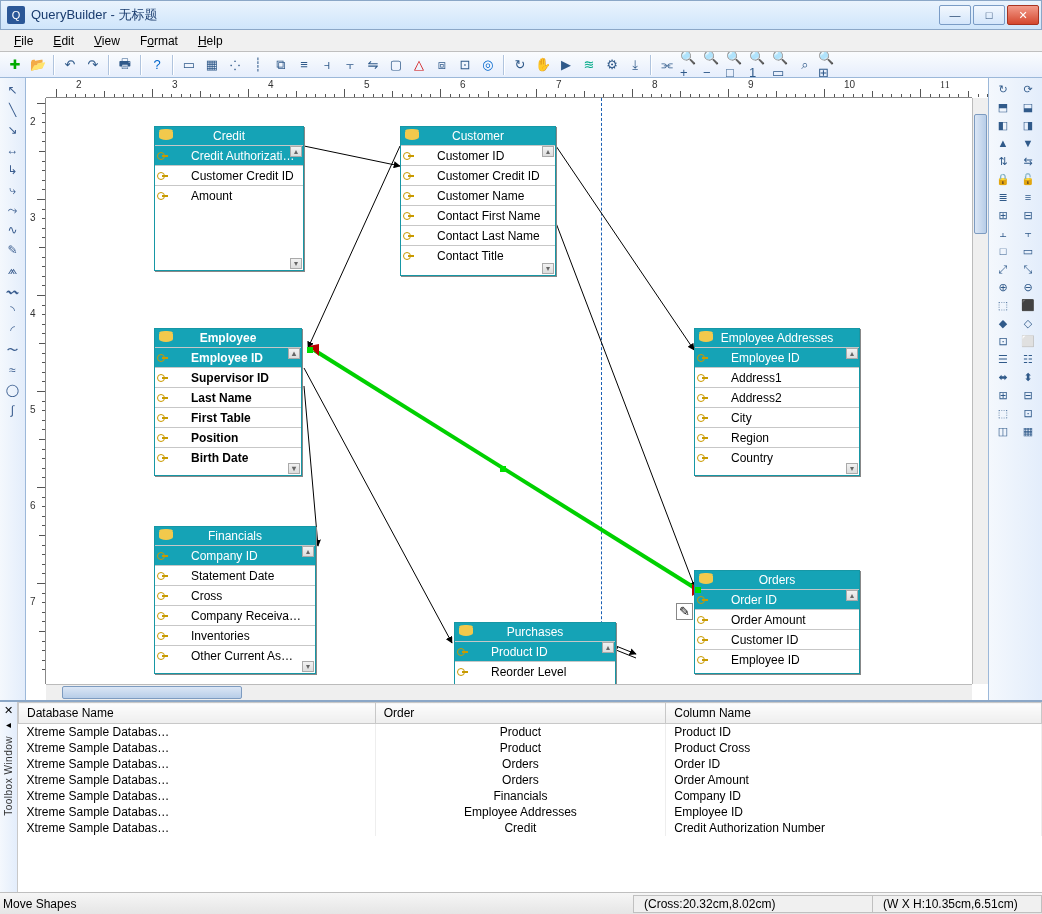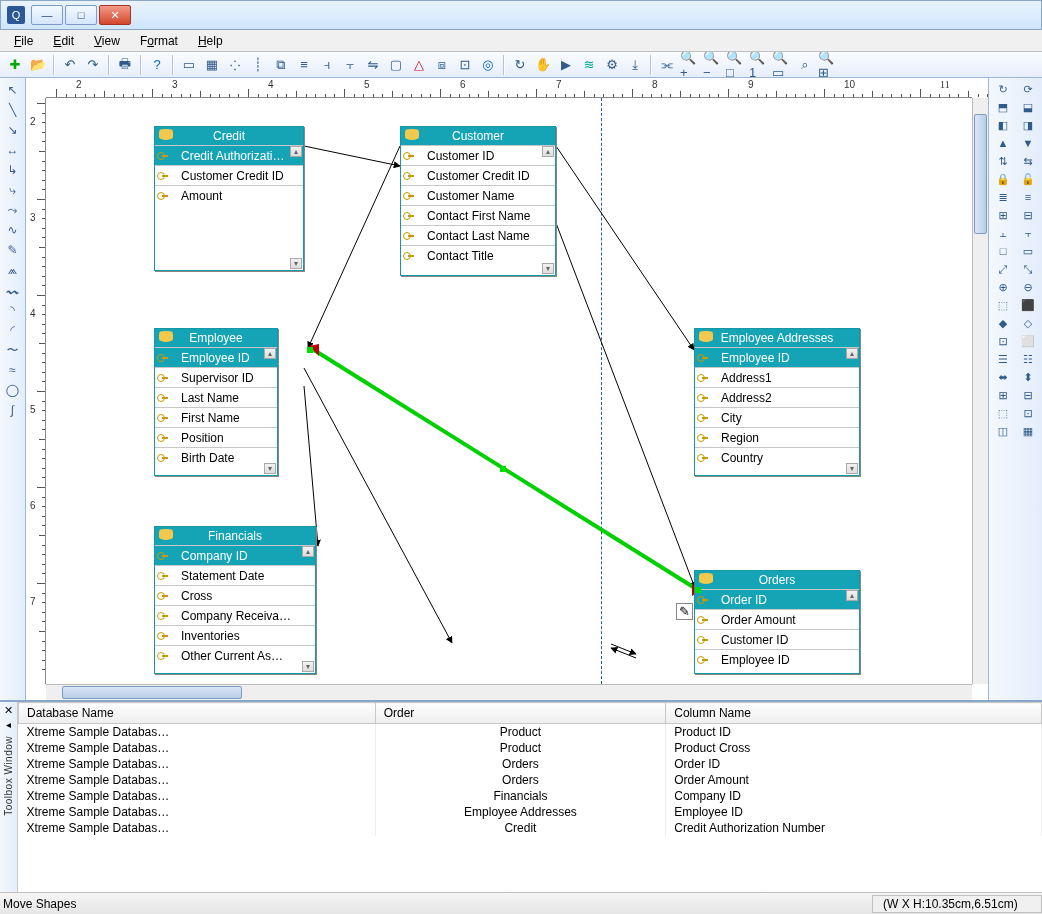--- a/index.html
+++ b/index.html
@@ -37,21 +37,21 @@
 .scroll-h { position: absolute; left: 20px; right: 16px; bottom: 0; height: 16px; background: #efefef; border-top: 1px solid #bbb; }
 .scroll-thumb-v { position: absolute; left: 1px; right: 1px; top: 16px; height: 120px; background: linear-gradient(to right,#dbe6f5,#b7cde8); border: 1px solid #7d9bc0; border-radius: 2px; }
 .scroll-thumb-h { position: absolute; top: 1px; bottom: 1px; left: 16px; width: 180px; background: linear-gradient(#dbe6f5,#b7cde8); border: 1px solid #7d9bc0; border-radius: 2px; }
 
 .entity { position: absolute; background: #fff; border: 1px solid #1697a5; box-shadow: 1px 1px 0 #888; font-size: 12px; }
 .entity .hdr { background: #15a3b6; color: #fff; height: 18px; display: flex; align-items: center; justify-content: center; position: relative; font-size: 12px; }
 .entity .hdr .dbicon { position: absolute; left: 4px; top: 2px; width: 14px; height: 12px; }
 .entity .hdr .dbicon::before { content: ""; position: absolute; width: 14px; height: 4px; background: #f2c94c; border-radius: 50%/60%; top: 0; }
 .entity .hdr .dbicon::after { content: ""; position: absolute; width: 14px; height: 8px; background: #f2c94c; top: 3px; border-radius: 0 0 7px 7px/0 0 3px 3px; }
 .entity .fields { }
-.entity .field { height: 20px; border-top: 1px solid #c7c7c7; display: flex; align-items: center; padding: 0 4px 0 2px; gap: 12px; color: #000; white-space: nowrap; overflow: hidden; }
+.entity .field { height: 20px; border-top: 1px solid #c7c7c7; display: flex; align-items: center; padding: 0 4px 0 2px; gap: 22px; color: #000; white-space: nowrap; overflow: hidden; }
 .entity .field.selected { background: #15a3b6; color: #fff; }
 .entity .keyicon { width: 12px; height: 12px; position: relative; }
 .entity .keyicon::before { content: ""; position: absolute; width: 6px; height: 6px; border: 1.5px solid #c99a00; border-radius: 50%; left: 0; top: 2px; }
 .entity .keyicon::after { content: ""; position: absolute; width: 6px; height: 2px; background: #c99a00; left: 5px; top: 5px; }
 .entity .corner { position: absolute; right: 1px; bottom: 1px; width: 12px; height: 11px; background: linear-gradient(#f2f2f2,#ddd); border: 1px solid #aaa; display: flex; align-items: center; justify-content: center; font-size: 8px; color: #666; }
 .entity .corner::before { content: "▾"; }
 .entity .top-sc { position: absolute; right: 1px; top: 19px; width: 12px; height: 11px; background: linear-gradient(#f2f2f2,#ddd); border: 1px solid #aaa; display: flex; align-items: center; justify-content: center; font-size: 8px; color: #666; }
 .entity .top-sc::before { content: "▴"; }
 .sel-frame { position: absolute; border: none; }
 .sel-frame b { position: absolute; width: 6px; height: 6px; background: #00e000; }
@@ -71,20 +71,23 @@
 .statusbar { height: 22px; background: linear-gradient(#f6f6f6,#e5e5e5); border-top: 1px solid #bfbfbf; display: flex; align-items: center; font-size: 12px; }
 .statusbar .cell { border: 1px solid #c0c0c0; padding: 1px 10px; background: #f0f0f0; margin-left: -1px; height: 18px; display: flex; align-items: center; }
 .statusbar .cell.first { border-left: none; flex: 0 0 auto; margin-right: auto; padding-left: 4px; background: transparent; border: none; }
 .vguide { position: absolute; top: 0; bottom: 0; border-left: 1px dashed #1a5fb4; }
 </style>
 </head>
 <body>
 
 <div class="titlebar">
   <span class="app-icon">Q</span>
+  <span class="title">
+    <span>QueryBuilder</span> - <span>无标题</span>
+  </span>
   <div class="win-controls">
     <div class="win-btn">—</div>
     <div class="win-btn">□</div>
     <div class="win-btn close">✕</div>
   </div>
 </div>
 
 <div class="menubar">
   <div class="menu-item">
       <span><u>F</u>ile</span>
@@ -420,41 +423,41 @@
             </div>
             <div class="field">
               <span class="keyicon"></span>
               <span>Contact Title</span>
             </div>
           </div>
         <div class="top-sc"></div>
         <div class="corner"></div>
       </div>
 
-      <div class="entity" style="left:108px; top:230px; width:124px; height:148px;">
+      <div class="entity" style="left:108px; top:230px; width:148px; height:148px;font-weight:bold;">
         <div class="hdr">
             <span class="dbicon"></span>
             <span>Employee</span>
           </div>
         <div class="fields" id="flds-employee">
             <div class="field selected">
               <span class="keyicon"></span>
               <span>Employee ID</span>
             </div>
             <div class="field">
               <span class="keyicon"></span>
               <span>Supervisor ID</span>
             </div>
             <div class="field">
               <span class="keyicon"></span>
               <span>Last Name</span>
             </div>
             <div class="field">
               <span class="keyicon"></span>
-              <span>First Name</span>
+              <span>First Table</span>
             </div>
             <div class="field">
               <span class="keyicon"></span>
               <span>Position</span>
             </div>
             <div class="field">
               <span class="keyicon"></span>
               <span>Birth Date</span>
             </div>
           </div>
@@ -525,20 +528,37 @@
             </div>
             <div class="field">
               <span class="keyicon"></span>
               <span>Other Current As…</span>
             </div>
           </div>
         <div class="top-sc"></div>
         <div class="corner"></div>
       </div>
 
+      <div class="entity" style="left:408px; top:524px; width:162px; height:70px;">
+        <div class="hdr">
+            <span class="dbicon"></span>
+            <span>Purchases</span>
+          </div>
+        <div class="fields" id="flds-purchases">
+            <div class="field selected">
+              <span class="keyicon"></span>
+              <span>Product ID</span>
+            </div>
+            <div class="field">
+              <span class="keyicon"></span>
+              <span>Reorder Level</span>
+            </div>
+          </div>
+        <div class="top-sc"></div>
+      </div>
 
       <div class="entity" style="left:648px; top:472px; width:166px; height:104px;">
         <div class="hdr">
             <span class="dbicon"></span>
             <span>Orders</span>
           </div>
         <div class="fields" id="flds-orders">
             <div class="field selected">
               <span class="keyicon"></span>
               <span>Order ID</span>
@@ -709,14 +729,15 @@
             <td style="text-align: center;">Credit</td>
             <td style="text-align: left;">Credit Authorization Number</td>
           </tr>
         </tbody>
     </table>
   </div>
 </div>
 
 <div class="statusbar">
   <div class="cell first">Move Shapes</div>
+  <div class="cell" style="width:240px;">(Cross:20.32cm,8.02cm)</div>
   <div class="cell" style="width:170px;">(W X H:10.35cm,6.51cm)</div>
 </div>
 
 </body></html>

